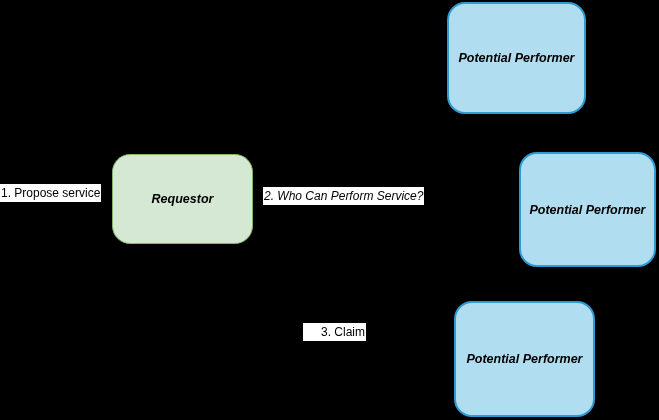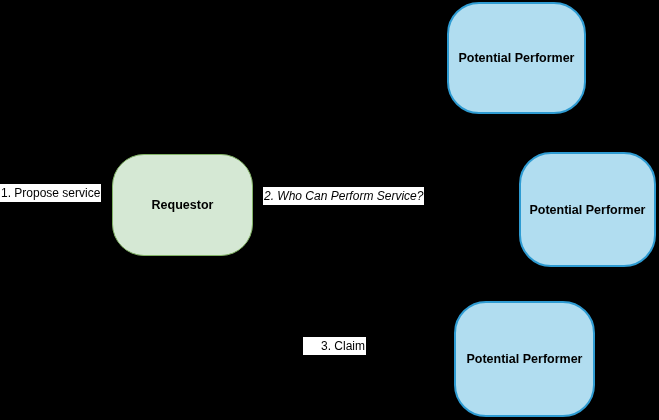--- a/index.html
+++ b/index.html
@@ -10,38 +10,39 @@
     position: relative;
     width: 659px;
     height: 420px;
     background: #000000;
     overflow: hidden;
     font-family: "Liberation Sans", sans-serif;
   }
   .node {
     position: absolute;
     box-sizing: border-box;
-    border-radius: 32px;
+    border-radius: 18px;
     border-style: solid;
     display: flex;
     align-items: center;
     justify-content: center;
     text-align: center;
+    font-style: italic;
   }
   .node__label {
     font-size: 12.5px;
     font-weight: bold;
     color: #000000;
     white-space: nowrap;
   }
   .node--requestor {
     left: 112px;
     top: 154px;
     width: 141px;
-    height: 102px;
+    height: 90px;
     border-width: 1.5px;
   }
   .node--performer-1 {
     left: 447px;
     top: 2px;
     width: 139px;
     height: 112px;
     border-width: 2px;
   }
   .node--performer-2 {
@@ -71,21 +72,21 @@
     left: 0px;
     top: 184px;
   }
   .edge-label--2 {
     left: 263px;
     top: 187px;
     font-style: italic;
   }
   .edge-label--3 {
     left: 303px;
-    top: 337px;
+    top: 323px;
     padding-left: 18px;
   }
 </style>
 </head>
 <body>
 
 <div class="canvas">
 
   <div class="node node--requestor" style="background-color: rgb(213, 232, 212); border-color: rgb(130, 179, 102);">
     <span class="node__label">Requestor</span>

